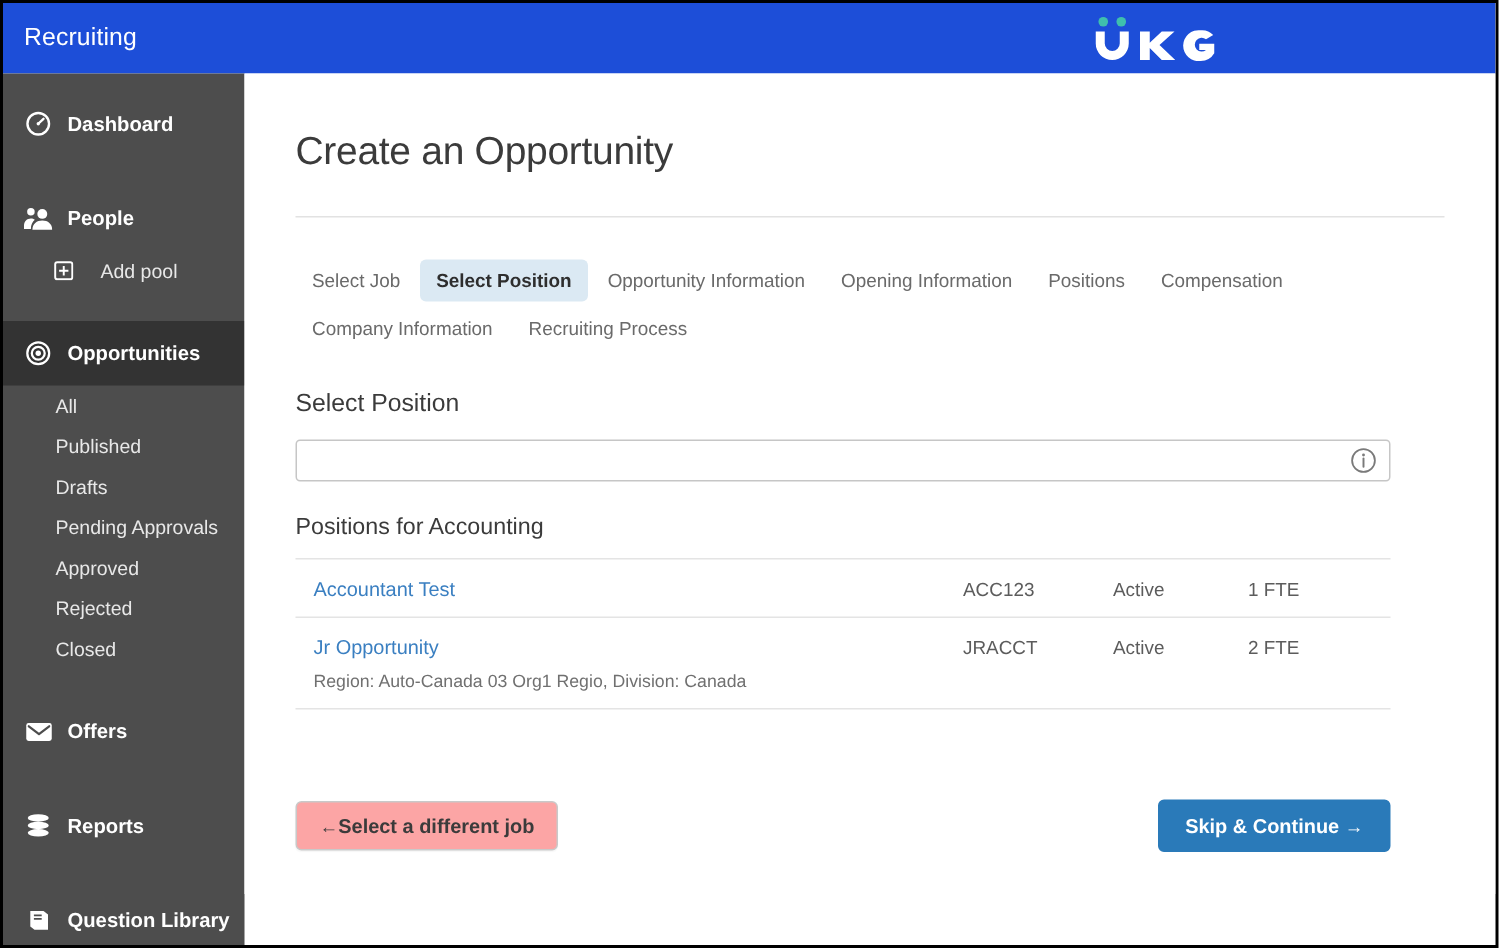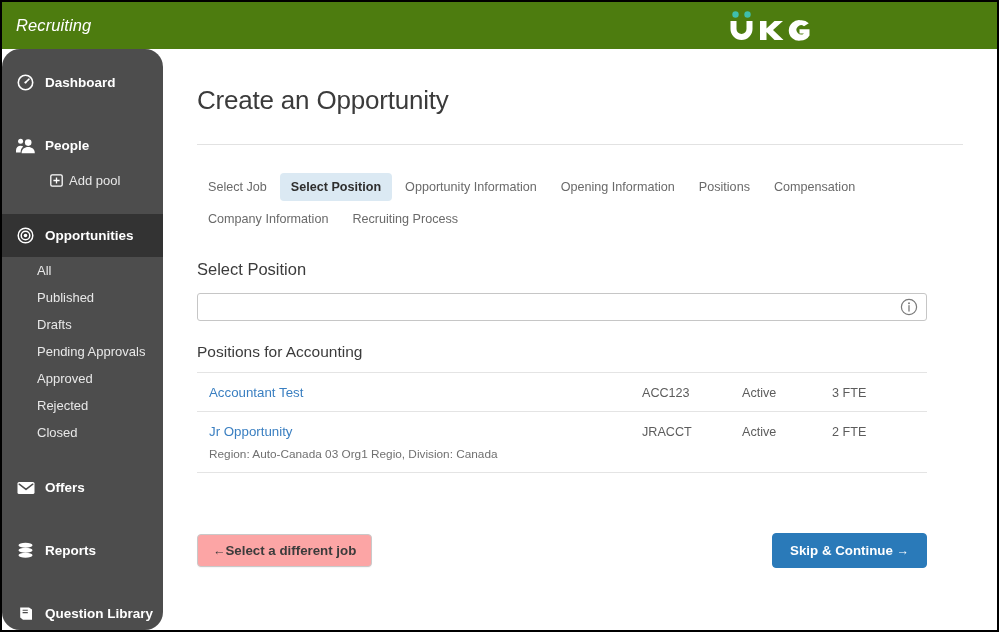--- a/index.html
+++ b/index.html
@@ -22,25 +22,24 @@
     overflow: hidden;
     background: #ffffff;
   }
 
   
   .topbar {
     position: absolute;
     top: 0; left: 0;
     width: 995px;
     height: 47px;
-    background: #4d7c0f;
+    background: #1d4ed8;
     display: flex;
     align-items: center;
     justify-content: space-between;
-    font-style: italic;
   }
   .topbar-title {
     color: #ffffff;
     font-size: 16.5px;
     letter-spacing: 0.1px;
     padding-left: 14px;
   }
   .logo-wrap {
     padding-right: 182px;
     display: flex;
@@ -51,21 +50,20 @@
   }
 
   
   .sidebar {
     position: absolute;
     top: 47px; left: 0;
     width: 161px;
     height: 581px;
     background: #4d4d4d;
     overflow: hidden;
-    border-radius: 18px;
   }
   .nav-item {
     display: flex;
     align-items: center;
     height: 43px;
     padding-left: 14px;
     color: #ffffff;
     font-size: 13.5px;
     font-weight: bold;
     box-sizing: border-box;
@@ -86,21 +84,22 @@
   .nav-sub {
     display: flex;
     align-items: center;
     height: 27px;
     padding-left: 35px;
     color: #e8e8e8;
     font-size: 13px;
     box-sizing: border-box;
   }
   .nav-sub.with-icon {
-    padding-left: 47px;
+    padding-left: 33px;
+    gap: 12px;
   }
   .nav-sub .sub-icon {
     width: 14px;
     height: 14px;
     margin-right: 6px;
     display: inline-flex;
     align-items: center;
     justify-content: center;
   }
   .spacer-sm { height: 12px; }
@@ -440,21 +439,21 @@
 
     <h3 class="list-title">Positions for Accounting</h3>
 
     <div class="pos-table">
 
       <div class="pos-row">
         <div class="pos-main">
           <div class="pos-name">Accountant Test</div>
           <div class="pos-code">ACC123</div>
           <div class="pos-status">Active</div>
-          <div class="pos-fte">3 FTE</div>
+          <div class="pos-fte">1 FTE</div>
         </div>
       </div>
 
       <div class="pos-row">
         <div class="pos-main">
           <div class="pos-name">Jr Opportunity</div>
           <div class="pos-code">JRACCT</div>
           <div class="pos-status">Active</div>
           <div class="pos-fte">2 FTE</div>
         </div>

